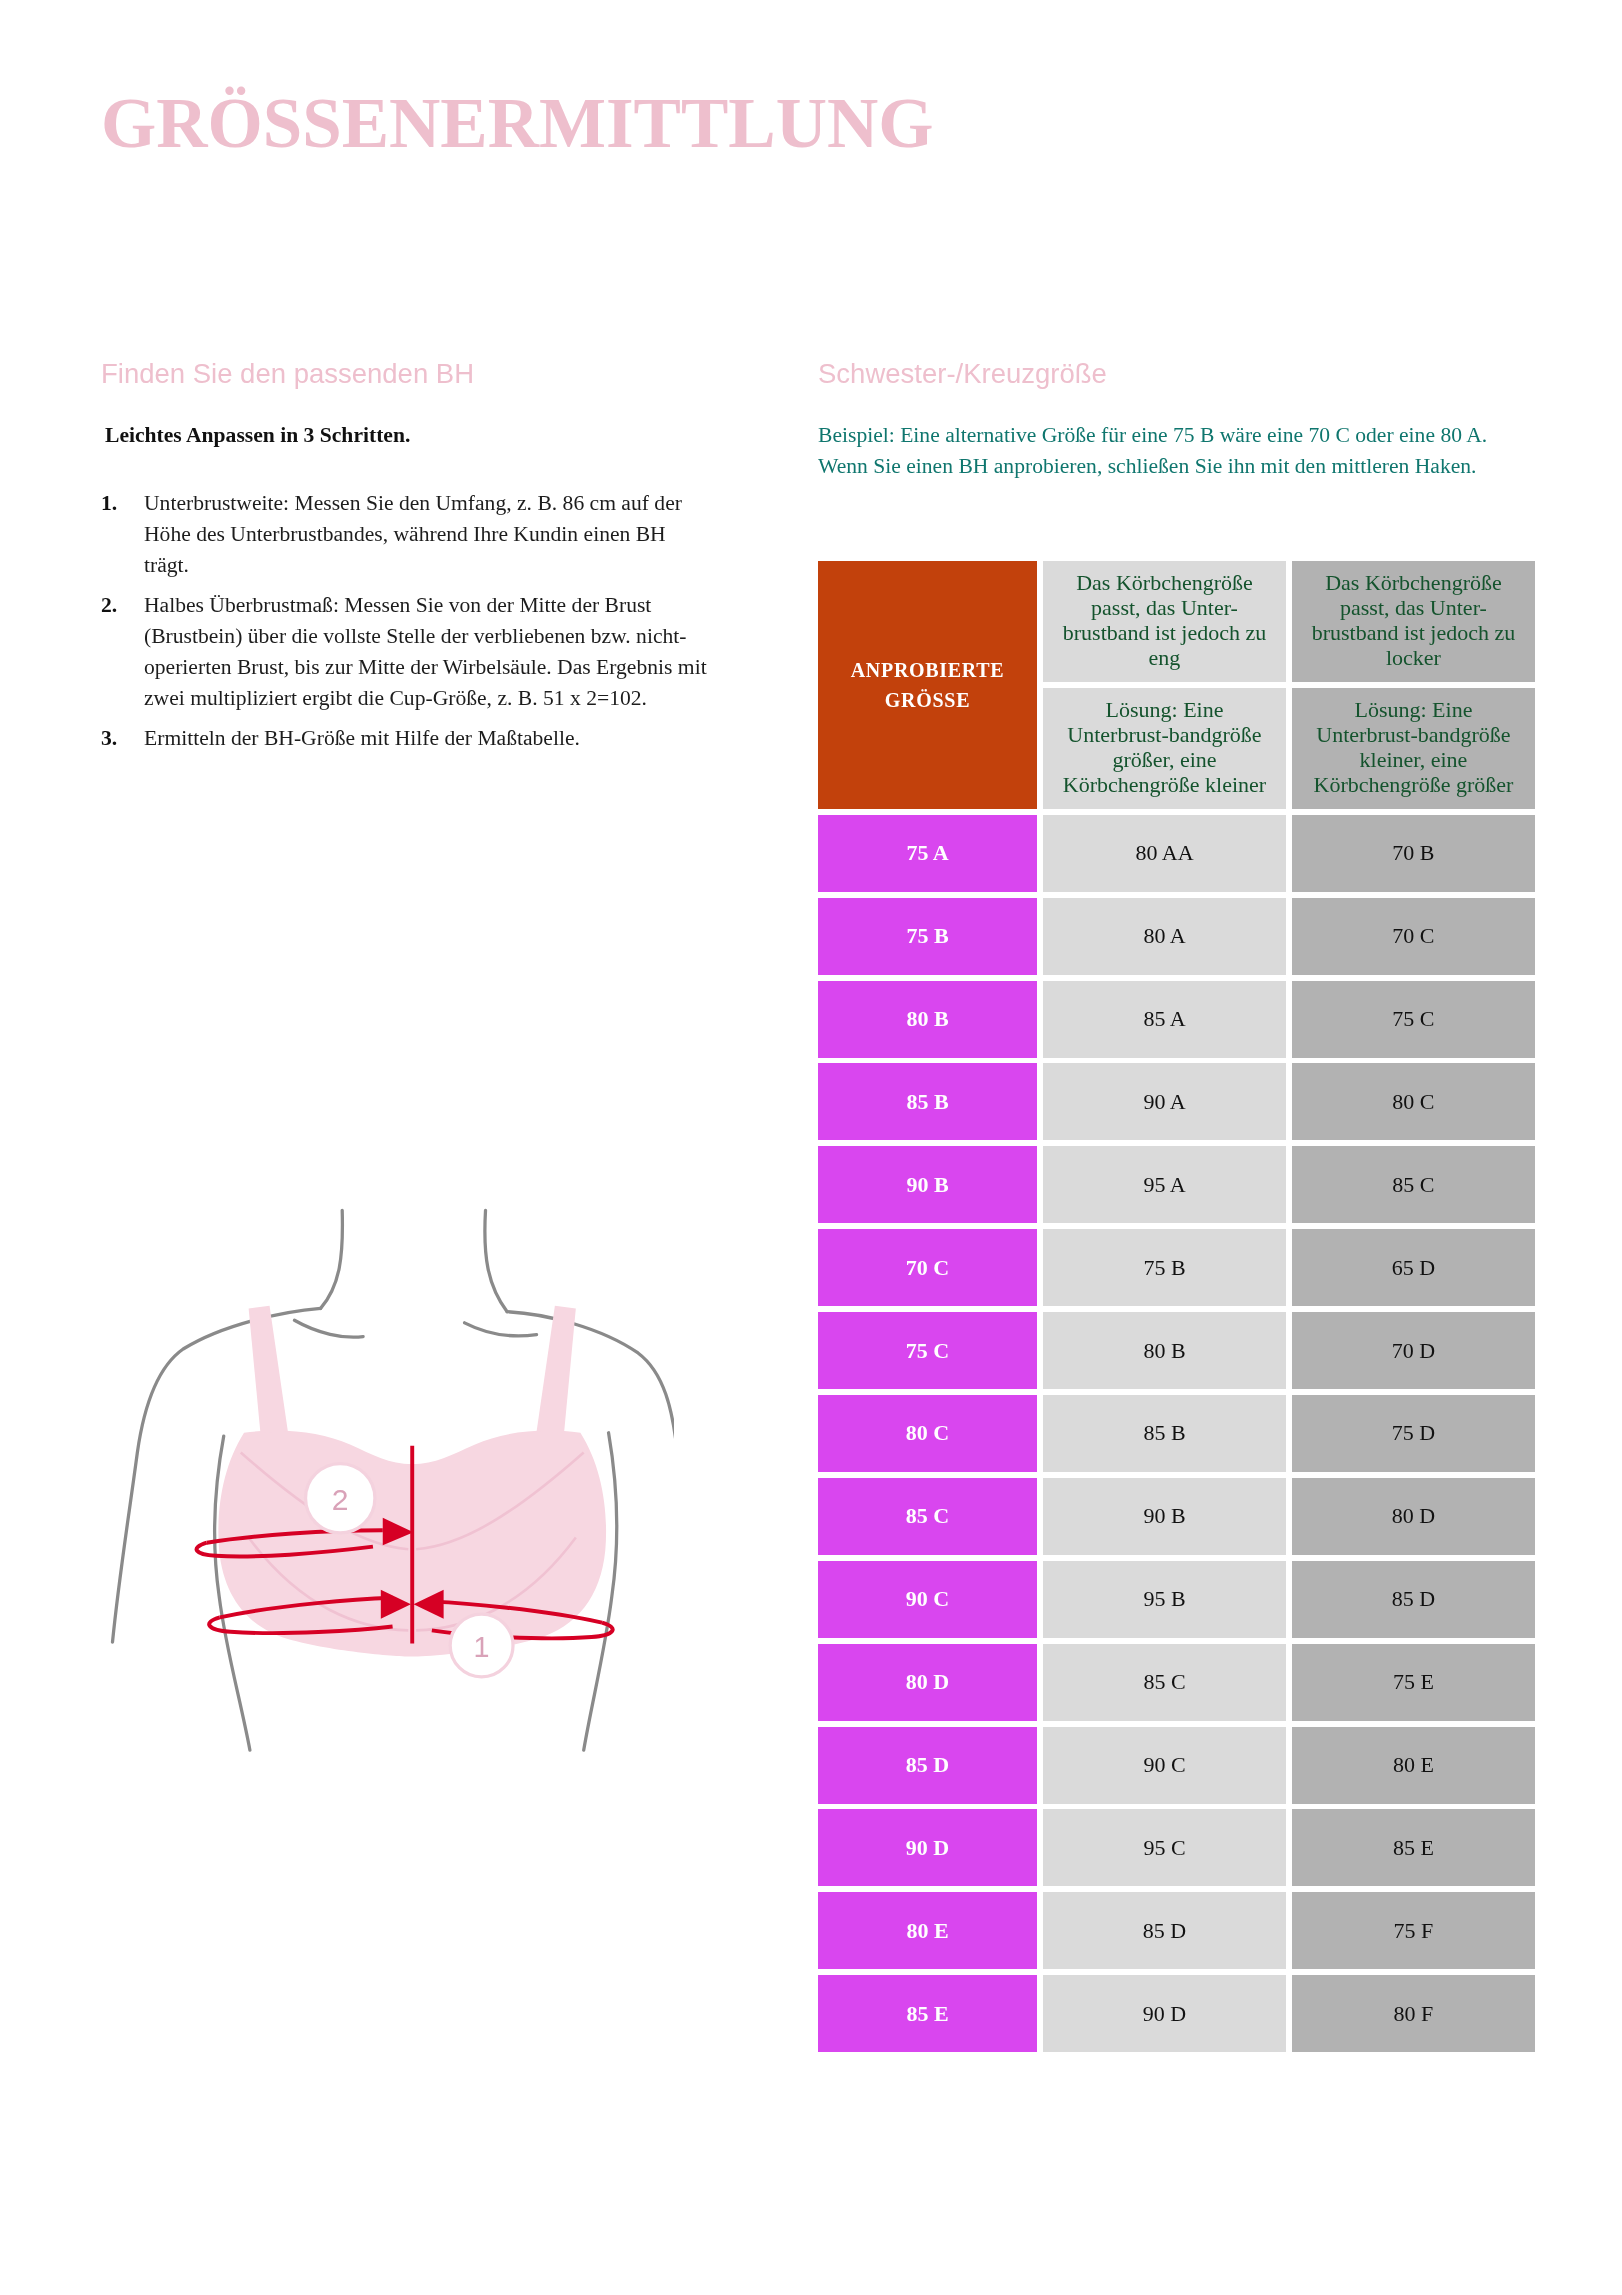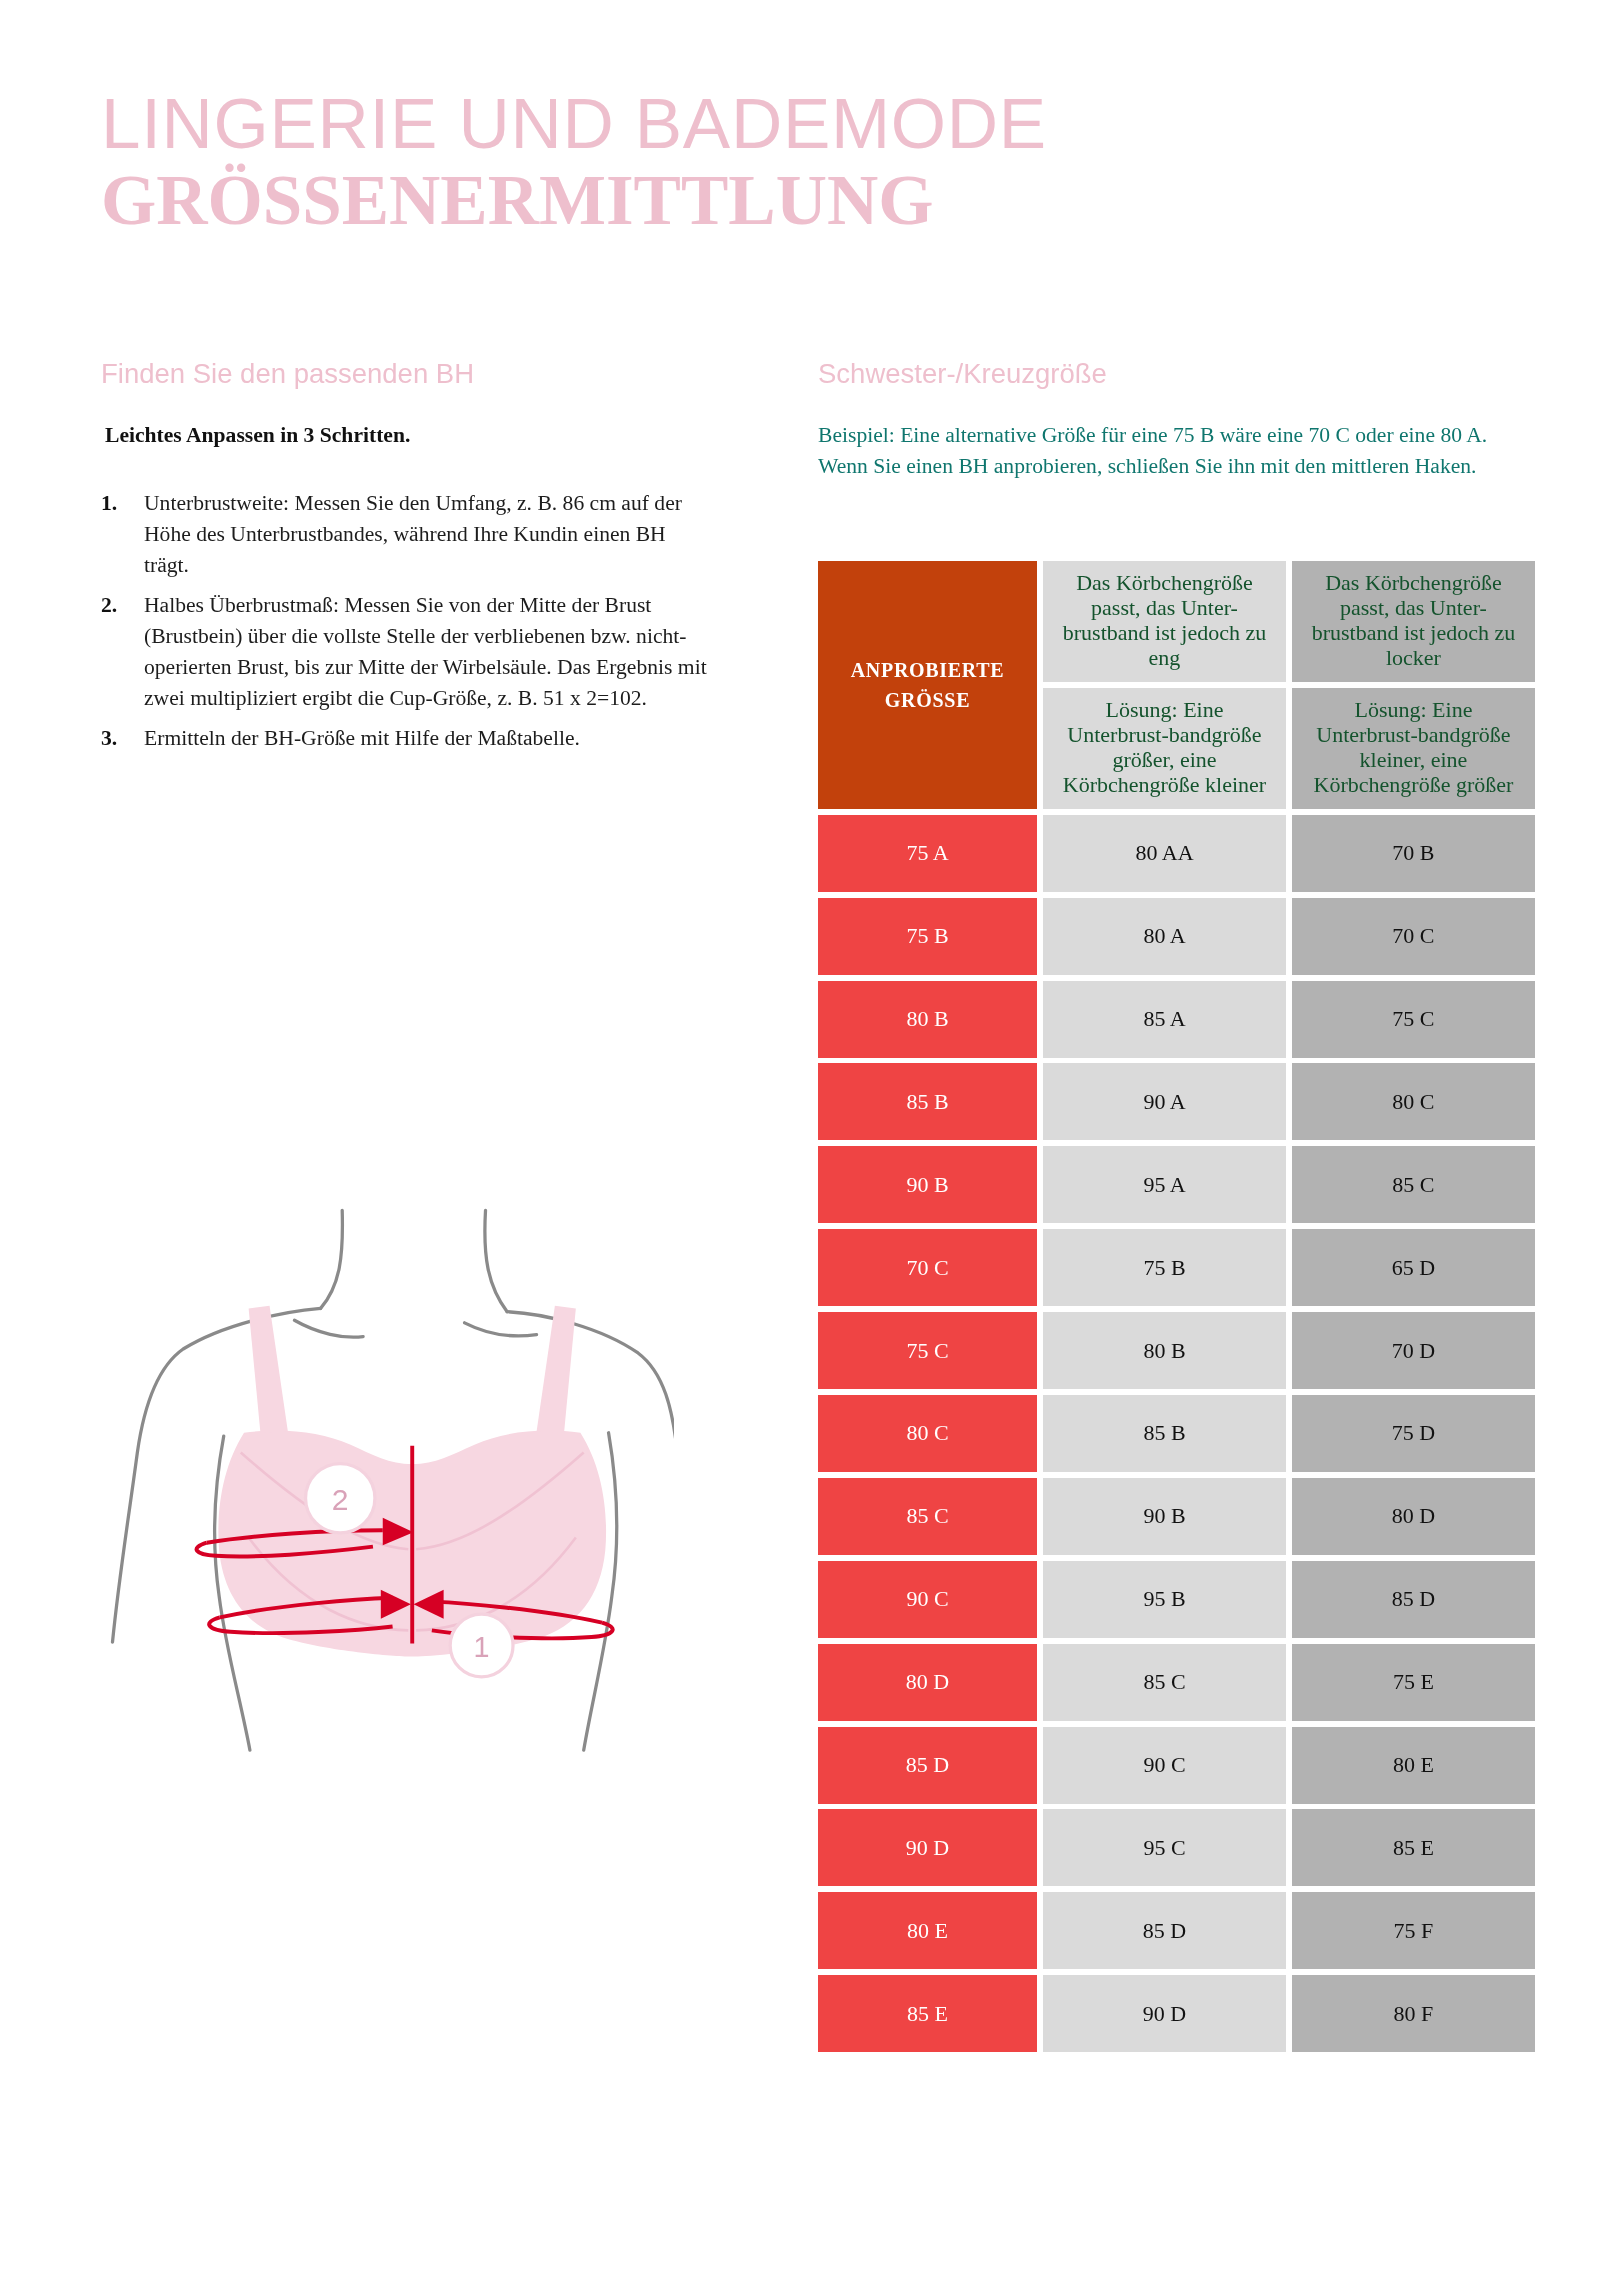--- a/index.html
+++ b/index.html
@@ -127,38 +127,37 @@
   .hdr-tight, .hdr-loose {
     font-size:22px;
     line-height:25px;
     color:#14532d;
     padding:9.2px 17px 11.8px 17px !important;
   }
   .hdr-tight { background:#DADADA; }
   .hdr-loose { background:#B2B2B2; }
 
   .cell-size {
-    background:#ef4444;
+    background:#d946ef;
     color:#ffffff;
-    font-weight:400;
+    font-weight:700;
     font-size:22px;
     height:77px;
   }
   .cell-tight { background:#DADADA; color:#111; font-size:22px; height:77px; }
   .cell-loose { background:#B2B2B2; color:#111; font-size:22px; height:77px; }
 
   
   .gut-col { width:5.9px; background:#ffffff; padding:0 !important; }
   .gut-row td { height:5.9px; background:#ffffff; padding:0 !important; }
 </style>
 </head>
 <body>
 
 <div id="title-block">
-  <div id="title-line1">LINGERIE UND BADEMODE</div>
   <div id="title-line2">GRÖSSENERMITTLUNG</div>
 </div>
 
 <div id="col-left">
   <div class="section-heading">Finden Sie den passenden BH</div>
   <div class="lead">Leichtes Anpassen in 3 Schritten.</div>
 
   <ul id="steps">
     <li>
       <span class="num">1.</span>

